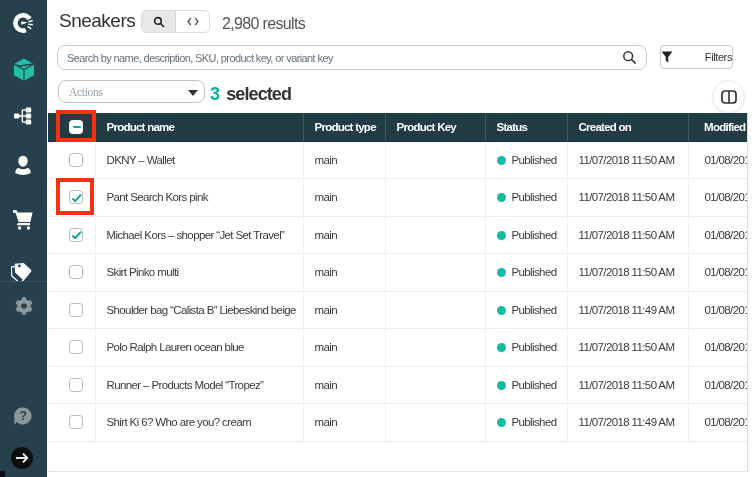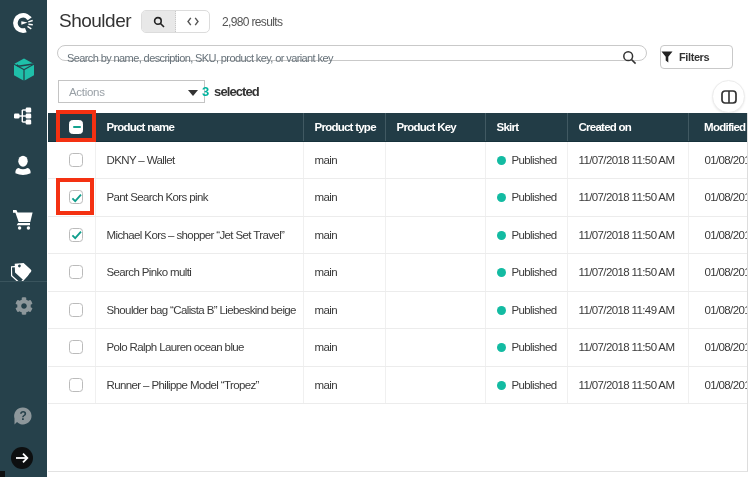--- a/index.html
+++ b/index.html
@@ -14,40 +14,40 @@
   .icon { position:absolute; }
 
   
   #title { position:absolute; left:59px; top:10px; font-size:19px; color:#333;
     letter-spacing:-0.5px; }
   #seg { position:absolute; left:141px; top:10px; width:69px; height:23px;
     border:1px solid #dcdcdc; border-radius:5px; background:#fff; display:flex; }
   #seg .s1 { width:34px; height:100%; background:#e8e8e8; border-right:1px dotted #c9c9c9;
     border-radius:4px 0 0 4px; display:flex; align-items:center; justify-content:center; }
   #seg .s2 { flex:1; display:flex; align-items:center; justify-content:center; }
-  #results { position:absolute; left:222px; top:15px; font-size:12px; color:#555; letter-spacing:-0.65px; }
-
-  
-  #search { position:absolute; left:57px; top:45px; width:590px; height:16px;
+  #results { position:absolute; left:222px; top:15px; font-size:16px; color:#555; letter-spacing:-0.65px; }
+
+  
+  #search { position:absolute; left:57px; top:45px; width:590px; height:25px;
     border:1px solid #c9c9c9; border-radius:8px; background:#fff; }
   #search .ph { position:absolute; left:9px; top:6px; font-size:11px; color:#67727a; letter-spacing:-0.6px; }
   #search svg { position:absolute; right:9px; top:4px; }
   #filters { position:absolute; left:660px; top:45px; width:73px; height:24px;
     border:1px solid #c9c9c9; border-radius:4px; background:#fff;
-    display:flex; align-items:center; justify-content:flex-start; gap:6px;
-    font-size:11px; color:#333; letter-spacing:-0.4px;font-weight:bold; }
+    display:flex; align-items:center; justify-content:space-between; gap:6px;
+    font-size:11px; color:#333; letter-spacing:-0.4px; }
 
   
   #actions { position:absolute; left:58px; top:80px; width:147px; height:23px;
-    border:1px solid #c4c4c4; border-radius:0; background:#fff; }
+    border:1px solid #c4c4c4; border-radius:8px; background:#fff;font-family:Liberation Serif, serif; }
   #actions .ph { position:absolute; left:10px; top:5px; font-size:11.5px; color:#99a0a6; letter-spacing:-0.3px; }
   #actions .arr { position:absolute; right:6px; top:9px; width:0; height:0;
     border-left:5px solid transparent; border-right:5px solid transparent;
     border-top:6px solid #333; }
-  #selected { position:absolute; left:202px; top:84px; font-size:13px; font-weight:bold; color:#333; letter-spacing:-0.9px; word-spacing:3px; }
+  #selected { position:absolute; left:210px; top:84px; font-size:18px; font-weight:bold; color:#333; letter-spacing:-0.9px; word-spacing:3px; }
   #selected b { color:#00b39e; font-weight:bold; }
   #colmgr { position:absolute; left:712px; top:80px; width:33px; height:33px;
     border-radius:50%; background:#fff; border:1px solid #ececec;
     box-shadow:0 1px 2px rgba(0,0,0,0.08);
     display:flex; align-items:center; justify-content:center; }
 
   
   #tablewrap { position:absolute; left:48px; top:113px; width:700px; height:359px;
     overflow:hidden; border-right:1px solid #ddd; border-bottom:1px solid #e2e2e2; }
   table { border-collapse:collapse; table-layout:fixed; width:702px; }
@@ -157,21 +157,21 @@
   <svg class="icon" style="left:11px; top:447px;" width="22" height="22" viewBox="0 0 22 22">
     <circle cx="11" cy="11" r="11" fill="#0d0f10"></circle>
     <g stroke="#fff" stroke-width="1.8" fill="none">
       <line x1="5" y1="11" x2="16" y2="11"></line>
       <polyline points="12,6.7 16.3,11 12,15.3"></polyline>
     </g>
   </svg>
   <div style="position:absolute; left:0; bottom:0; width:5px; height:6px; background:#0d0f10;"></div>
 </div>
 
-<div id="title">Shoulder</div>
+<div id="title">Sneakers</div>
 <div id="seg">
   <div class="s1">
     <svg width="12" height="12" viewBox="0 0 12 12">
         <circle cx="4.9" cy="4.9" r="3.3" fill="none" stroke="#222" stroke-width="1.6"></circle>
         <line x1="7.5" y1="7.5" x2="11" y2="11" stroke="#222" stroke-width="1.6"></line>
       </svg>
   </div>
   <div class="s2">
     <svg width="12" height="9" viewBox="0 0 12 9">
         <g fill="none" stroke="#555" stroke-width="1.4">
@@ -219,21 +219,21 @@
         <col style="width:82px">
         <col style="width:121px">
         <col style="width:62px">
   </colgroup>
   <thead>
     <tr>
       <th><span class="cb ind" style="margin-left:21px;"></span></th>
       <th>Product name</th>
           <th>Product type</th>
           <th>Product Key</th>
-      <th>Skirt</th>
+      <th>Status</th>
           <th>Created on</th>
           <th>Modified</th>
     </tr>
   </thead>
   <tbody>
     <tr>
           <td><span class="cb"></span></td>
           <td>DKNY – Wallet</td>
           <td>main</td>
           <td></td>
@@ -258,21 +258,21 @@
               </svg></span></td>
           <td>Michael Kors – shopper “Jet Set Travel”</td>
           <td>main</td>
           <td></td>
       <td><span class="dot"></span>Published</td>
           <td>11/07/2018 11:50 AM</td>
           <td>01/08/201</td>
         </tr>
     <tr>
           <td><span class="cb"></span></td>
-          <td>Search Pinko multi</td>
+          <td>Skirt Pinko multi</td>
           <td>main</td>
           <td></td>
       <td><span class="dot"></span>Published</td>
           <td>11/07/2018 11:50 AM</td>
           <td>01/08/201</td>
         </tr>
     <tr>
           <td><span class="cb"></span></td>
           <td>Shoulder bag “Calista B” Liebeskind beige</td>
           <td>main</td>
@@ -285,25 +285,34 @@
           <td><span class="cb"></span></td>
           <td>Polo Ralph Lauren ocean blue</td>
           <td>main</td>
           <td></td>
       <td><span class="dot"></span>Published</td>
           <td>11/07/2018 11:50 AM</td>
           <td>01/08/201</td>
         </tr>
     <tr>
           <td><span class="cb"></span></td>
-          <td>Runner – Philippe Model “Tropez”</td>
-          <td>main</td>
-          <td></td>
-      <td><span class="dot"></span>Published</td>
-          <td>11/07/2018 11:50 AM</td>
+          <td>Runner – Products Model “Tropez”</td>
+          <td>main</td>
+          <td></td>
+      <td><span class="dot"></span>Published</td>
+          <td>11/07/2018 11:50 AM</td>
+          <td>01/08/201</td>
+        </tr>
+    <tr>
+          <td><span class="cb"></span></td>
+          <td>Shirt Ki 6? Who are you? cream</td>
+          <td>main</td>
+          <td></td>
+      <td><span class="dot"></span>Published</td>
+          <td>11/07/2018 11:49 AM</td>
           <td>01/08/201</td>
         </tr>
   </tbody>
 </table>
 </div>
 
 <div class="redbox" id="red1"></div>
 <div class="redbox" id="red2"></div>
 
 </body></html>

